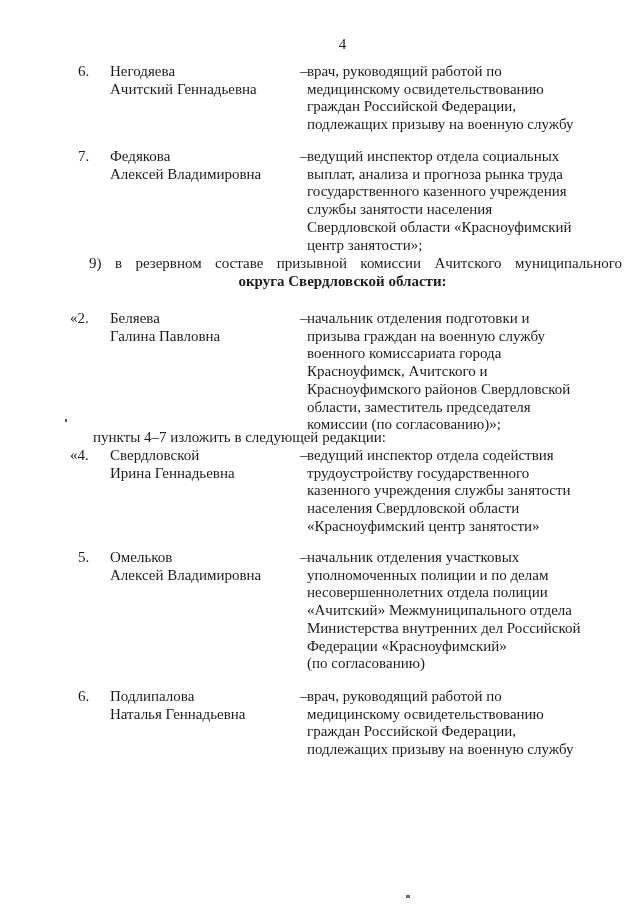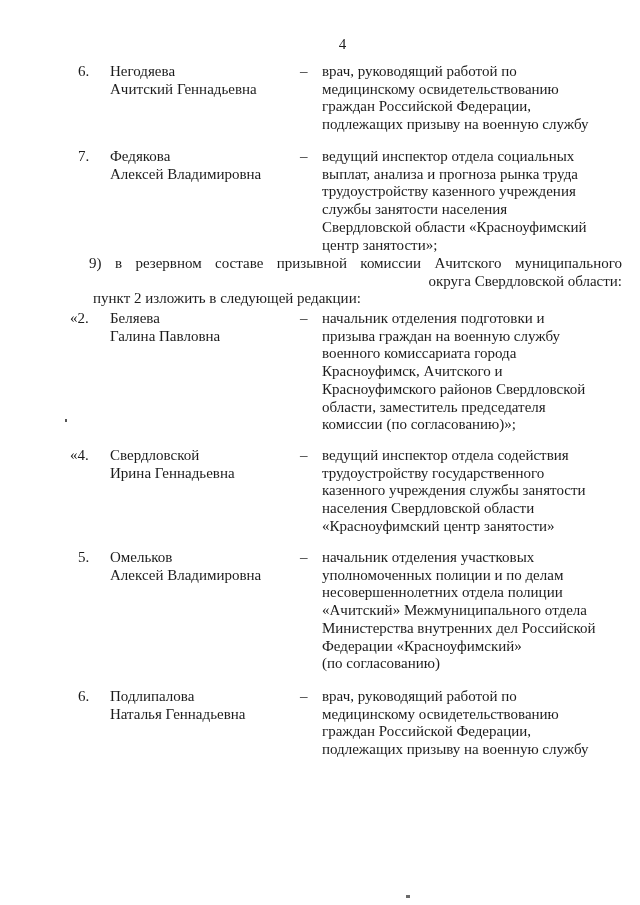--- a/index.html
+++ b/index.html
@@ -20,31 +20,31 @@
   #page-number-line {
     left: 63px; top: 36px; width: 559px;
     text-align: center;
   }
 
   .entry { left: 0; top: 0; width: 640px; }
   .entry .num  { position: absolute; left: 78px; top: 0; white-space: nowrap; }
   .entry .qnum { position: absolute; left: 70px; top: 0; white-space: nowrap; }
   .entry .name { position: absolute; left: 110px; top: 0; width: 186px; }
   .entry .dash { position: absolute; left: 300px; top: 0; }
-  .entry .role { position: absolute; left: 322px; top: 0; width: 300px; font-family: Liberation Serif, serif; }
+  .entry .role { position: absolute; left: 307px; top: 0; width: 300px; font-family: Liberation Serif, serif; }
 
   .body-line { left: 93px; top: 0; width: 529px; }
 
   #reserve-par { left: 63px; top: 255px; width: 559px; }
   #reserve-par .l1 {
     text-indent: 26px;
     text-align: justify;
     text-align-last: justify;
   }
-  #reserve-par .l2 { text-align: right; }
+  #reserve-par .l2 { text-align: center; font-weight: bold; }
 
   .speck { background: #6a6a6a; }
   #speck-left   { left: 65px;  top: 419px; width: 2px; height: 3px; background:#555; }
   #speck-bottom { left: 406px; top: 895px; width: 4px; height: 3px; }
 </style>
 </head>
 <body>
 
 <div id="page">
 
@@ -61,47 +61,47 @@
 подлежащих призыву на военную службу</div>
   </div>
 
   <div class="entry abs" style="top:148px">
     <div class="num">7.</div>
     <div class="name pre">Федякова
 Алексей Владимировна</div>
     <div class="dash">–</div>
     <div class="role pre">ведущий инспектор отдела социальных
 выплат, анализа и прогноза рынка труда
-трудоустройству казенного учреждения
+государственного казенного учреждения
 службы занятости населения
 Свердловской области «Красноуфимский
 центр занятости»;</div>
   </div>
 
   <div id="reserve-par" class="abs">
     <div class="l1">9) в резервном составе призывной комиссии Ачитского муниципального</div>
     <div class="l2">округа Свердловской области:</div>
   </div>
 
-  <div class="body-line abs" style="top:290px">пункт 2 изложить в следующей редакции:</div>
 
   <div class="entry abs" style="top:310px">
     <div class="qnum">«2.</div>
     <div class="name pre">Беляева
 Галина Павловна</div>
     <div class="dash">–</div>
     <div class="role pre">начальник отделения подготовки и
 призыва граждан на военную службу
 военного комиссариата города
 Красноуфимск, Ачитского и
 Красноуфимского районов Свердловской
 области, заместитель председателя
 комиссии (по согласованию)»;</div>
   </div>
 
+  <div class="body-line abs" style="top:429px">пункты 4–7 изложить в следующей редакции:</div>
 
   <div class="entry abs" style="top:447px">
     <div class="qnum">«4.</div>
     <div class="name pre">Свердловской
 Ирина Геннадьевна</div>
     <div class="dash">–</div>
     <div class="role pre">ведущий инспектор отдела содействия
 трудоустройству государственного
 казенного учреждения службы занятости
 населения Свердловской области

